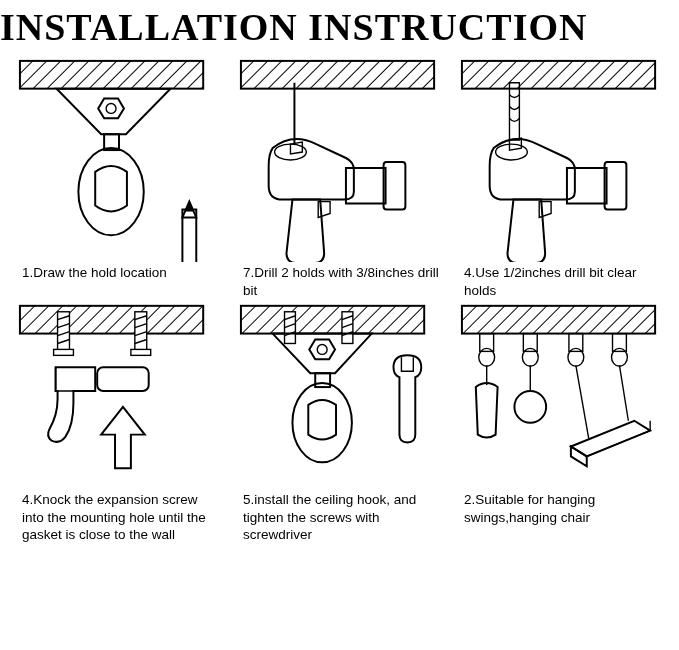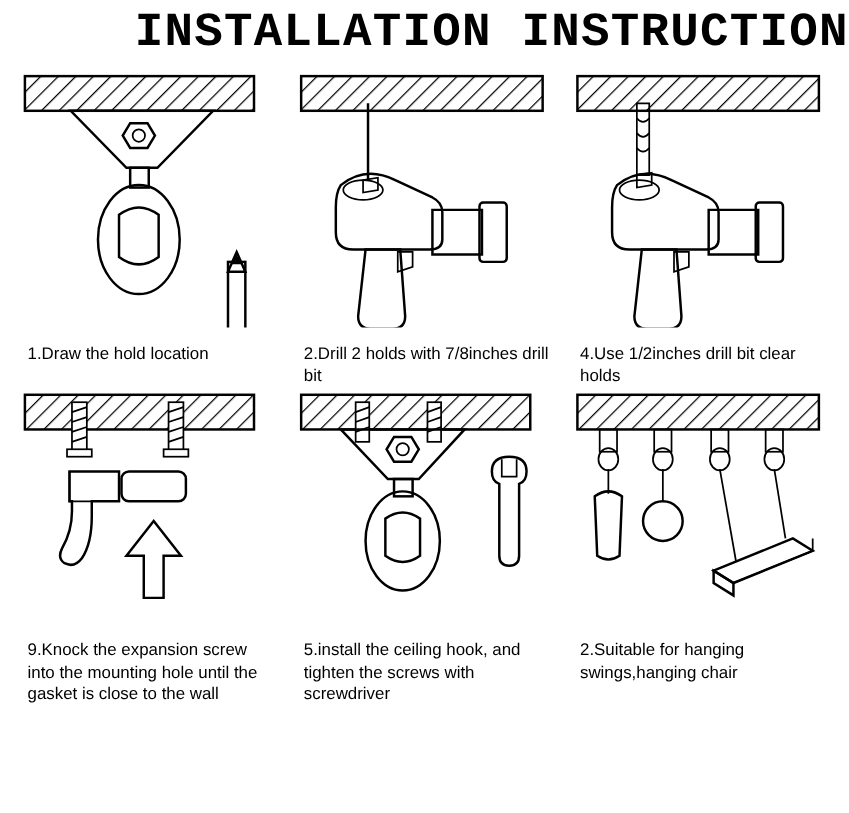--- a/index.html
+++ b/index.html
@@ -15,22 +15,22 @@
     overflow: hidden;
     position: relative;
   }
   .page {
     width: 679px;
     height: 650px;
     position: relative;
     box-sizing: border-box;
   }
   .title {
-    text-align: right;
-    font-family: Liberation Mono, monospace;
+    text-align: left;
+    font-family: Liberation Serif, serif;
     font-weight: bold;
     font-size: 38px;
     letter-spacing: 1px;
     line-height: 1;
     padding-top: 8px;
     padding-bottom: 6px;
     white-space: nowrap;
     transform: scaleX(1.0);
   }
   .grid {
@@ -51,21 +51,21 @@
     width: 100%;
     height: 210px;
     display: block;
   }
   .row2 .figure {
     height: 190px;
   }
   .caption {
     font-size: 13.5px;
     line-height: 1.30;
-    margin-top: 12px;
+    margin-top: 2px;
     padding-left: 10px;
     padding-right: 4px;
     white-space: pre-line;
   }
   svg { display: block; }
   .ln { stroke: #000; fill: none; stroke-width: 2; }
   .ln-thin { stroke: #000; fill: none; stroke-width: 1.4; }
   .fill-black { fill: #000; stroke: none; }
   .hatch-rect { fill: url(#hatch); stroke: #000; stroke-width: 2; }
 </style>
@@ -121,21 +121,21 @@
         <path d="M58 92 l12 -2 l0 10 l-12 2 Z" class="ln-thin" fill="#fff"></path>
 
         <path d="M114 116 l40 0 l0 36 l-40 0 Z" class="ln" fill="#fff"></path>
 
         <path d="M60 148 l28 0 l4 54 q0 10 -10 10 l-18 0 q-10 0 -10 -10 Z" class="ln" fill="#fff"></path>
 
         <path d="M86 150 l12 0 l0 12 l-12 4 Z" class="ln-thin" fill="#fff"></path>
 
         <rect x="152" y="110" width="22" height="48" rx="3" class="ln" fill="#fff"></rect>
       </svg>
-      <div class="caption">2.Drill 2 holds with 7/8inches drill bit</div>
+      <div class="caption">7.Drill 2 holds with 3/8inches drill bit</div>
     </div>
 
     <div class="cell row1">
       <svg class="figure" viewBox="0 0 215 210">
         <rect x="8" y="8" width="195" height="28" class="hatch-rect"></rect>
 
         <path d="M56 30 l10 0 l0 58 l-10 0 Z" class="ln-thin" fill="#fff"></path>
         <path d="M56 42 q5 6 10 0 M56 54 q5 6 10 0 M56 66 q5 6 10 0" class="ln-thin"></path>
 
         <path d="M40 96 q20 -16 44 -4 l30 14 q8 4 8 12 l0 22 q0 8 -10 8 l-62 0 q-14 0 -14 -14 l0 -20 q0 -12 4 -18 Z" class="ln" fill="#fff"></path>
@@ -168,21 +168,21 @@
           <rect x="120" y="50" width="20" height="6" fill="#fff"></rect>
         </g>
 
         <path d="M44 68 l40 0 l0 24 l-22 0 l0 12 q0 22 -8 34 q-6 8 -14 4 q-6 -4 -2 -12 q8 -14 8 -30 l0 -8 l-2 0 Z" class="ln" fill="#fff"></path>
         <path d="M44 68 l0 24 l18 0" class="ln-thin" fill="none"></path>
 
         <rect x="86" y="68" width="52" height="24" rx="6" class="ln" fill="#fff"></rect>
 
         <path d="M104 170 l0 -34 l-14 0 l22 -28 l22 28 l-14 0 l0 34 Z" class="ln" fill="#fff"></path>
       </svg>
-      <div class="caption">9.Knock the expansion screw into the mounting hole until the gasket is close to the wall</div>
+      <div class="caption">4.Knock the expansion screw into the mounting hole until the gasket is close to the wall</div>
     </div>
 
     <div class="cell row2">
       <svg class="figure" viewBox="0 0 215 190">
         <rect x="8" y="6" width="185" height="28" class="hatch-rect"></rect>
 
         <g class="ln-thin">
           <rect x="52" y="12" width="11" height="32" fill="#fff"></rect>
           <line x1="52" y1="20" x2="63" y2="16"></line>
           <line x1="52" y1="28" x2="63" y2="24"></line>

